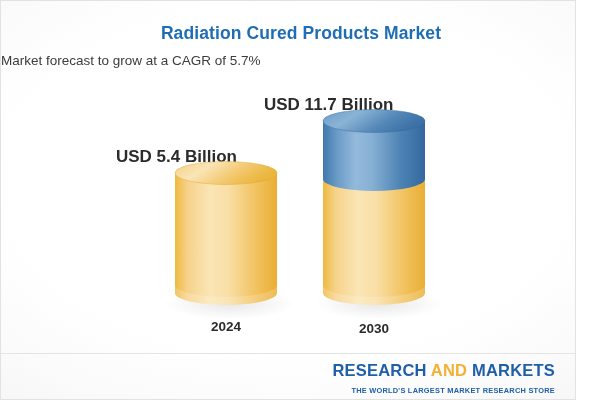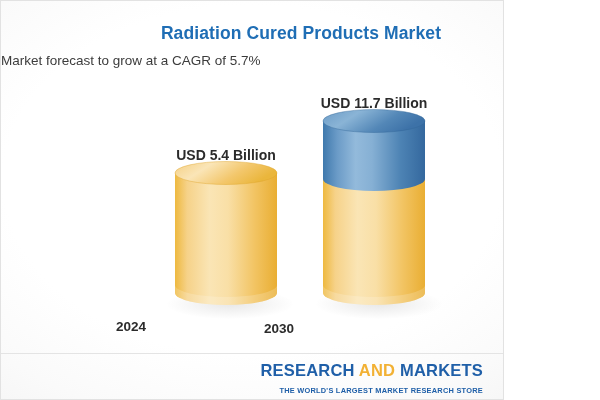--- a/index.html
+++ b/index.html
@@ -9,21 +9,21 @@
   }
   body {
     width: 600px;
     height: 400px;
     overflow: hidden;
     font-family: "Liberation Sans", sans-serif;
   }
 
   #card {
     position: relative;
-    width: 504px;
+    width: 576px;
     height: 400px;
     box-sizing: border-box;
     border: 1px solid #e2e2e2;
     background:
       radial-gradient(ellipse 90% 80% at 50% 45%, #ffffff 0%, #ffffff 55%, #fafafa 78%, #f3f3f3 100%);
     overflow: hidden;
     text-decoration: underline;
   }
 
   
@@ -59,31 +59,30 @@
   }
 
   .bar-group {
     position: absolute;
     bottom: 0;
   }
 
   .value-label {
     position: absolute;
     width: 220px;
-    text-align: center;
-    font-size: 14px;
+    font-size: 17px;
     font-weight: bold;
     color: #2b2b2b;
     white-space: nowrap;
   }
 
   .category-label {
     position: absolute;
     width: 220px;
-    text-align: left;
+    text-align: center;
     font-size: 13.5px;
     font-weight: bold;
     color: #2b2b2b;
   }
 
   .cyl-shadow {
     position: absolute;
     border-radius: 50%;
     background: radial-gradient(ellipse at 50% 50%, rgba(140,140,140,0.20) 0%, rgba(160,160,160,0.09) 45%, rgba(200,200,200,0.0) 72%);
     pointer-events: none;

